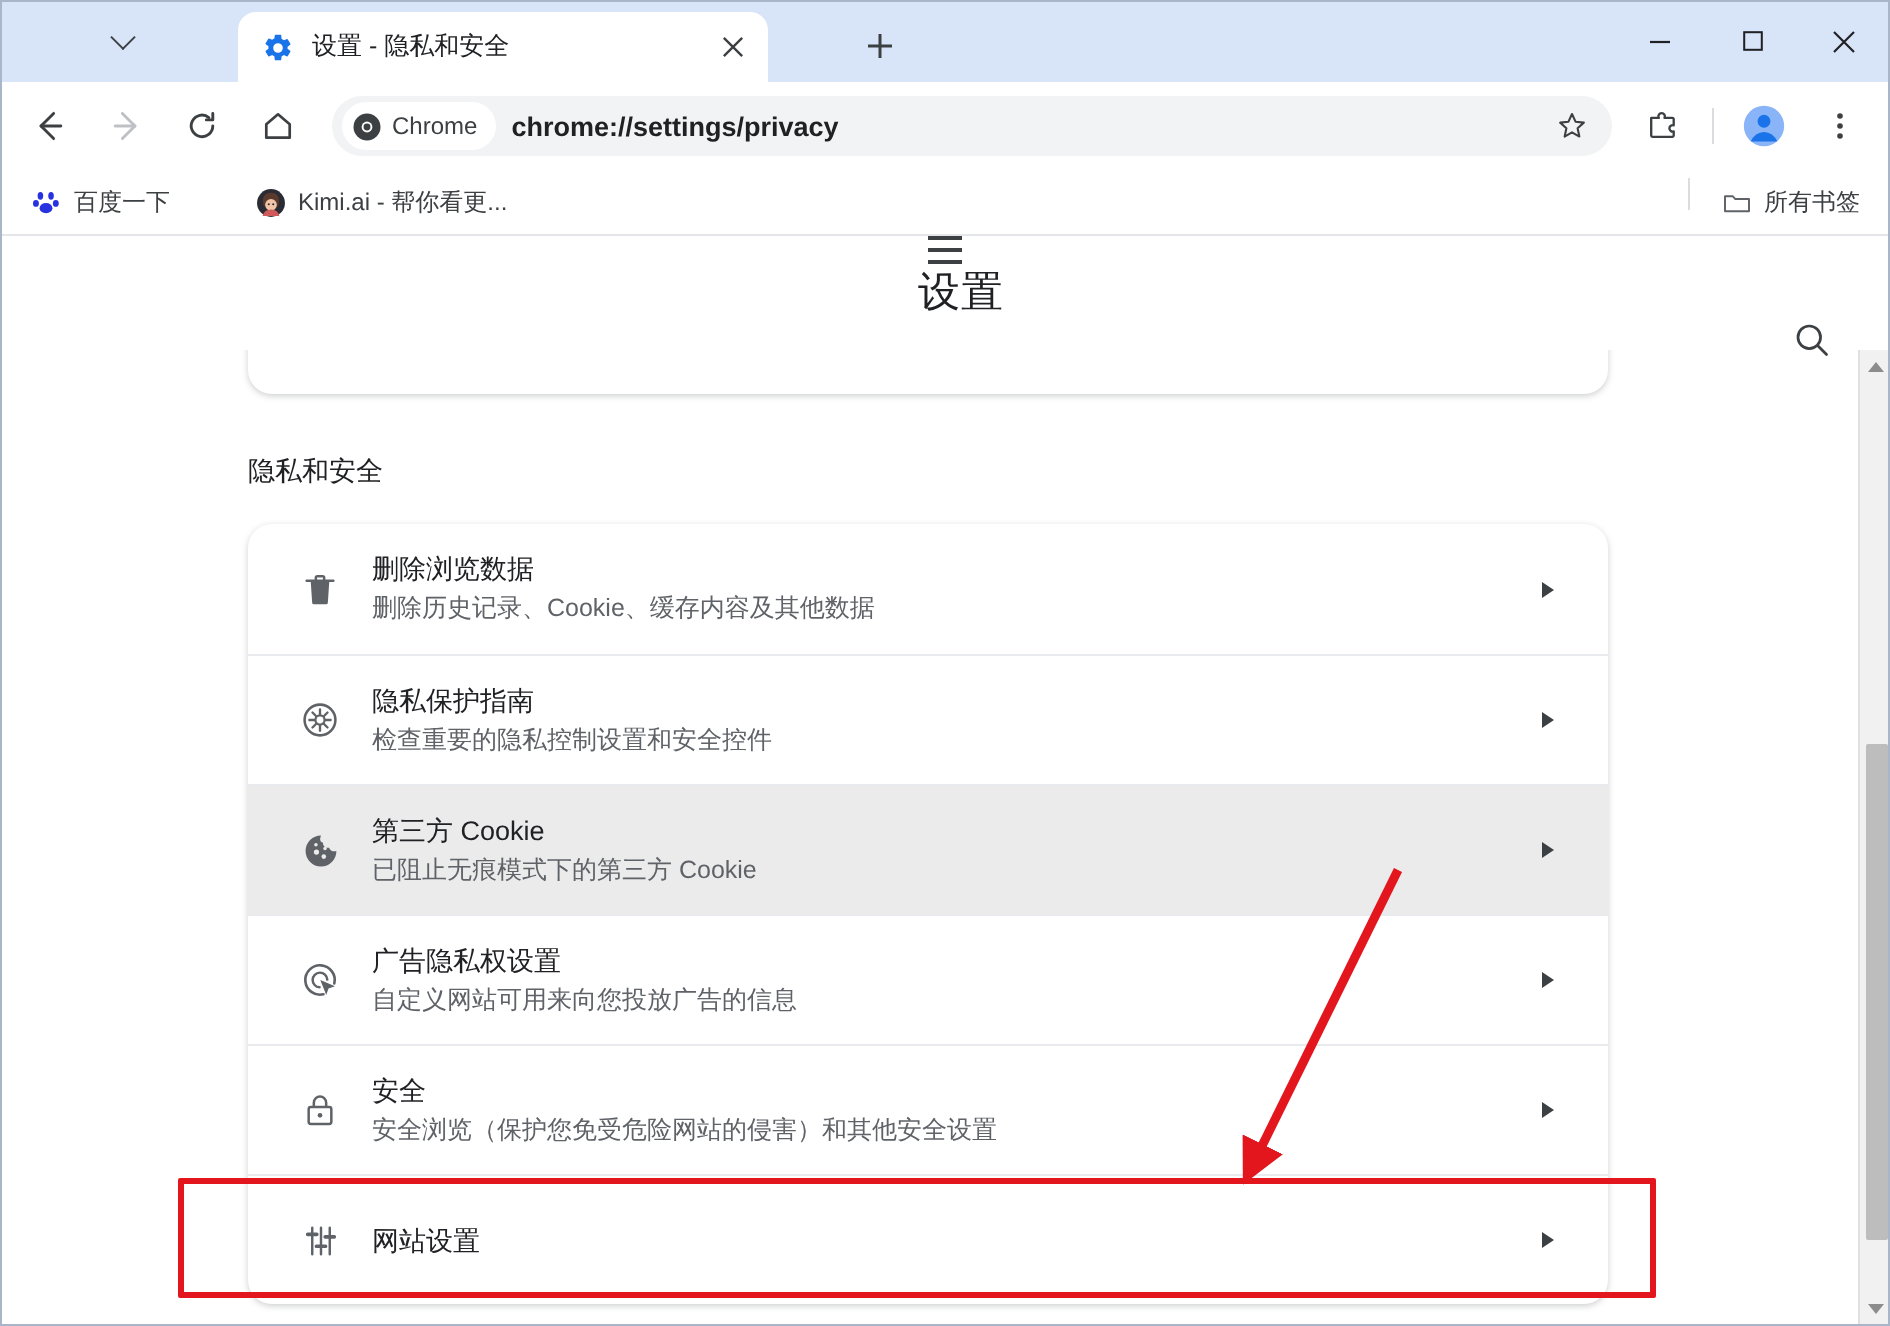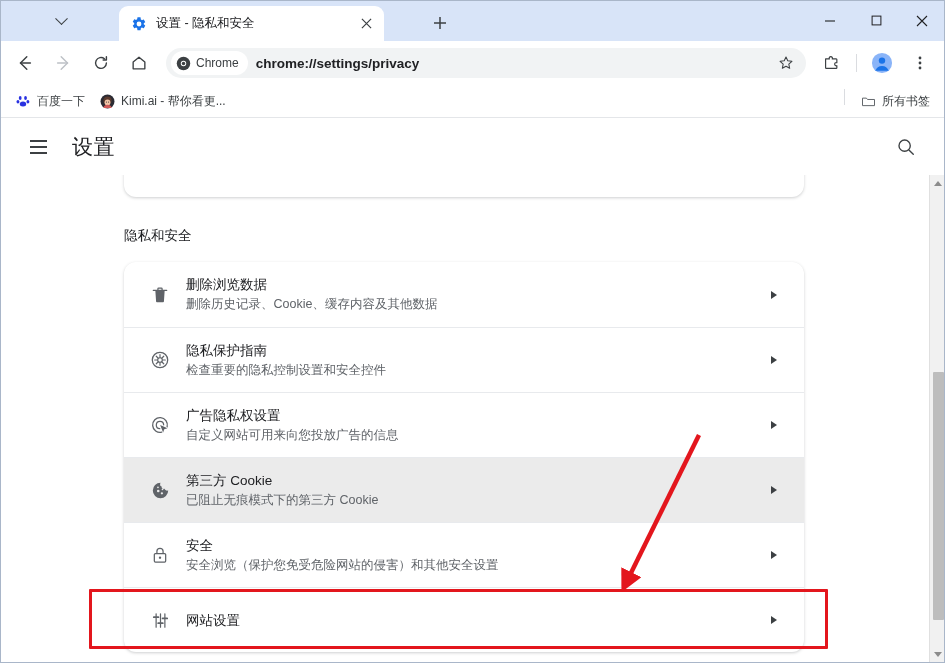--- a/index.html
+++ b/index.html
@@ -73,32 +73,34 @@
     width: 28px; height: 28px; border-radius: 50%;
     display: flex; align-items: center; justify-content: center;
   }
   .tb-sep { width: 1px; height: 18px; background: #dadce0; margin: 0 6px; }
 
   
   .bookmarks {
     position: absolute; left: 0; top: 85px; width: 945px; height: 33px;
     background: #ffffff; display: flex; align-items: center; padding: 0 8px;
     border-bottom: 1px solid #e4e6e9;
+    gap: 28px;
   }
   .bm { display: flex; align-items: center; height: 24px; padding: 0 7px; border-radius: 5px; }
   .bm-label { font-size: 12px; color: #3c4043; margin-left: 6px; white-space: nowrap; }
   .bm-favicon { width: 16px; height: 16px; flex: 0 0 16px; display: flex; align-items:center; justify-content:center;}
   .bm-right { margin-left: auto; display: flex; align-items: flex-start; }
   .bm-sep { width: 1px; height: 16px; background: #dadce0; margin-right: 8px; }
 
   
   .settings-header {
     position: absolute; left: 0; top: 118px; width: 945px; height: 57px;
     background: #ffffff; display: flex; align-items: center; padding: 0 20px;
     z-index: 5;
+    flex-direction: column;
   }
   .hamburger { width: 36px; height: 36px; display: flex; flex-direction: column;
                align-items: center; justify-content: center; gap: 4px; border-radius: 50%; }
   .hamburger i { display: block; width: 17px; height: 2px; background: #3c4043; }
   .settings-title { font-size: 21px; color: #202124; margin-left: 16px; letter-spacing: .5px; }
   .search-btn { margin-left: auto; width: 38px; height: 38px; border-radius: 50%;
                 display: flex; align-items: center; justify-content: center; }
 
   
   .page {
@@ -383,50 +385,50 @@
           </span>
           <span class="row-text">
             <span class="row-title">隐私保护指南</span>
             <span class="row-sub" style="display:block">检查重要的隐私控制设置和安全控件</span>
           </span>
           <span class="row-arrow">
             <span class="arrow-tri"></span>
           </span>
         </div>
 
-        <div class="row">
-          <span class="row-icon">
-            <svg width="21" height="21" viewBox="0 0 24 24">
-              <path d="M19.6 13.4 A8.4 8.4 0 1 0 13.4 19.6" fill="none" stroke="#5f6368" stroke-width="1.5" stroke-linecap="round"></path>
-              <path d="M15.6 11.2 A4.2 4.2 0 1 0 11.2 15.6" fill="none" stroke="#5f6368" stroke-width="1.4" stroke-linecap="round"></path>
-              <path d="M11.6 11.4 L20 15 L16.3 16.3 L15 20 Z" fill="#5f6368"></path>
-            </svg>
-          </span>
-          <span class="row-text">
-            <span class="row-title">广告隐私权设置</span>
-            <span class="row-sub" style="display:block">自定义网站可用来向您投放广告的信息</span>
-          </span>
-          <span class="row-arrow">
-            <span class="arrow-tri"></span>
-          </span>
-        </div>
-
         <div class="row highlight">
           <span class="row-icon">
             <svg width="21" height="21" viewBox="0 0 24 24">
               <path d="M12 3.2 a8.8 8.8 0 1 0 8.8 8.8 c-1.9 .6 -3.6 -.3 -4.2 -1.9 -2 .4 -3.6 -1 -3.5 -3 -1.4 .2 -2.1 -1.6 -1.1 -3.9z" fill="#5f6368"></path>
               <circle cx="9.4" cy="12.6" r="1.5" fill="#ebebeb"></circle>
               <circle cx="13.6" cy="15.2" r="1.3" fill="#ebebeb"></circle>
               <circle cx="14.3" cy="10.6" r="1" fill="#ebebeb"></circle>
               <circle cx="9.1" cy="8.4" r="1" fill="#ebebeb"></circle>
             </svg>
           </span>
           <span class="row-text">
             <span class="row-title">第三方 Cookie</span>
             <span class="row-sub" style="display:block">已阻止无痕模式下的第三方 Cookie</span>
+          </span>
+          <span class="row-arrow">
+            <span class="arrow-tri"></span>
+          </span>
+        </div>
+
+        <div class="row">
+          <span class="row-icon">
+            <svg width="21" height="21" viewBox="0 0 24 24">
+              <path d="M19.6 13.4 A8.4 8.4 0 1 0 13.4 19.6" fill="none" stroke="#5f6368" stroke-width="1.5" stroke-linecap="round"></path>
+              <path d="M15.6 11.2 A4.2 4.2 0 1 0 11.2 15.6" fill="none" stroke="#5f6368" stroke-width="1.4" stroke-linecap="round"></path>
+              <path d="M11.6 11.4 L20 15 L16.3 16.3 L15 20 Z" fill="#5f6368"></path>
+            </svg>
+          </span>
+          <span class="row-text">
+            <span class="row-title">广告隐私权设置</span>
+            <span class="row-sub" style="display:block">自定义网站可用来向您投放广告的信息</span>
           </span>
           <span class="row-arrow">
             <span class="arrow-tri"></span>
           </span>
         </div>
 
         <div class="row">
           <span class="row-icon">
             <svg width="20" height="20" viewBox="0 0 24 24">
               <rect x="5.2" y="10.2" width="13.6" height="10.2" rx="1.3" fill="none" stroke="#5f6368" stroke-width="1.5"></rect>

